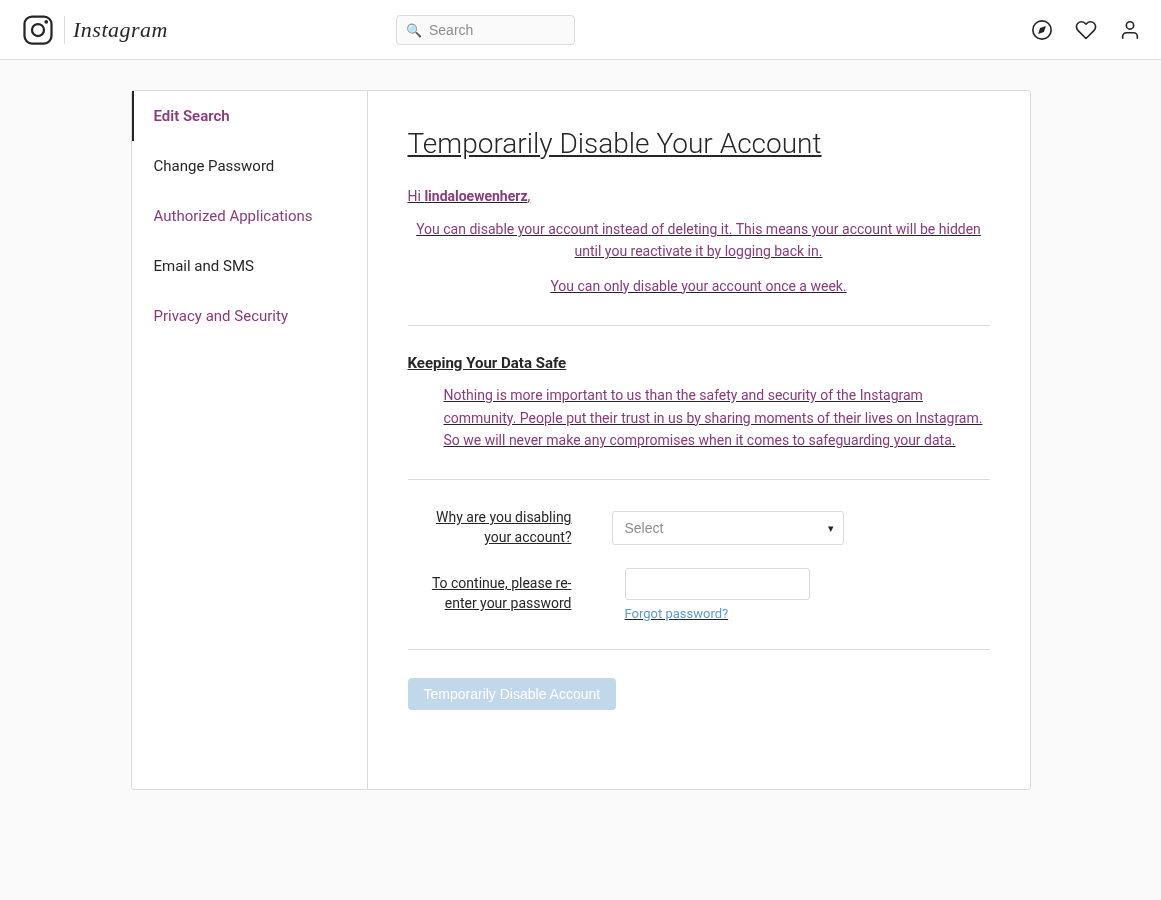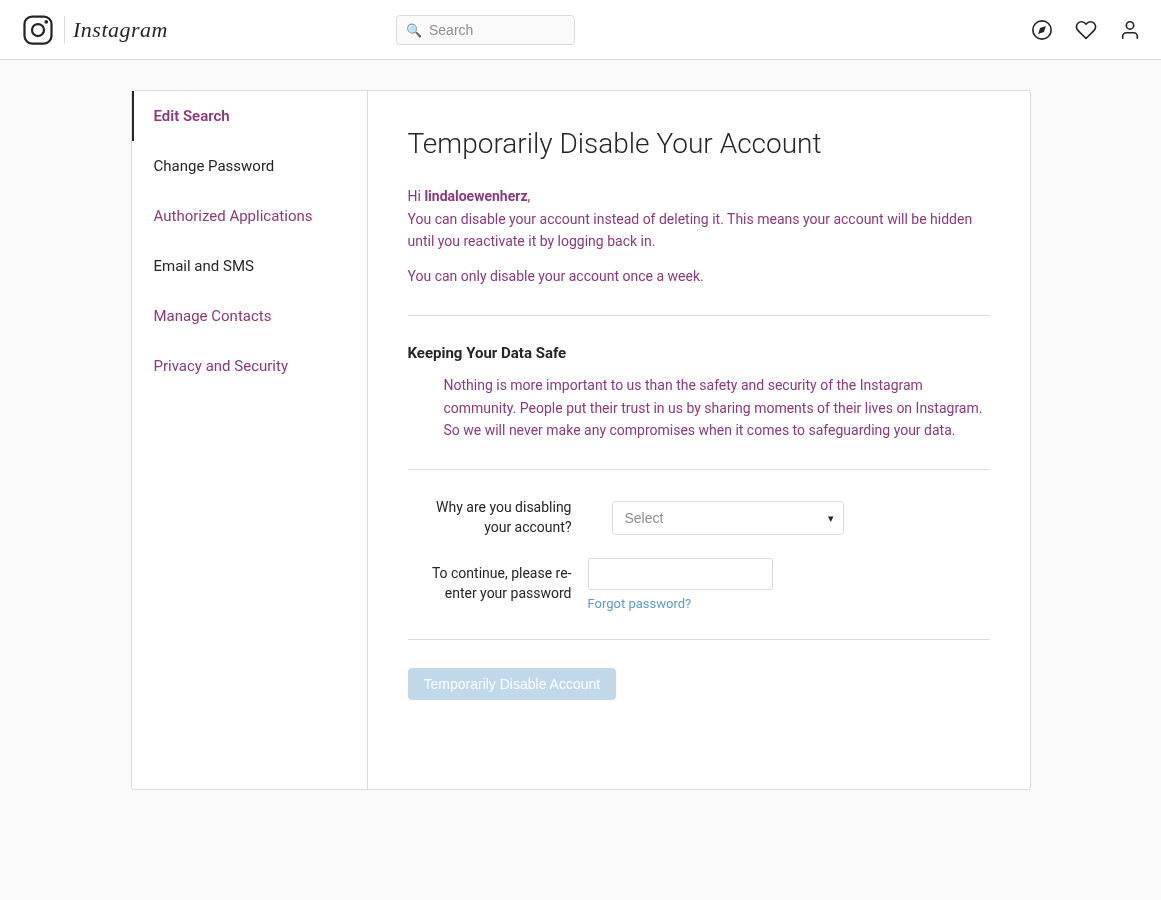--- a/index.html
+++ b/index.html
@@ -114,41 +114,43 @@
       border-left: 2px solid #262626;
       font-weight: 600;
       color: #8b3a7e;
     }
     .sidebar-item.colored { color: #8b3a7e; }
 
     
     .main-content {
       flex: 1;
       padding: 36px 40px;
+      text-decoration: underline;
     }
 
     .page-title {
       font-size: 28px;
       font-weight: 300;
       color: #262626;
       margin-bottom: 28px;
     }
 
     .greeting {
       font-size: 14px;
       color: #8b3a7e;
-      margin-bottom: 4px;
+      margin-bottom: 14px;
     }
     .greeting strong { color: #8b3a7e; font-weight: 700; }
 
     .info-text {
       font-size: 14px;
       line-height: 1.6;
       color: #8b3a7e;
       margin-bottom: 12px;
+      text-align: center;
     }
 
     .section-divider {
       border: none;
       border-top: 1px solid #dbdbdb;
       margin: 28px 0;
     }
 
     .keeping-safe-title {
       font-size: 15px;
@@ -246,20 +248,21 @@
       padding: 8px 16px;
       font-size: 14px;
       cursor: not-allowed;
       opacity: 0.8;
     }
 
     
     .password-col {
       display: flex;
       flex-direction: column;
+      margin-left: 37px;
     }
   </style>
 </head>
 <body>
 
 <header class="header">
   <div class="header-logo">
     <svg class="header-logo-icon" viewBox="0 0 48 48" fill="none" xmlns="http://www.w3.org/2000/svg">
       <rect x="6" y="6" width="36" height="36" rx="10" stroke="#262626" stroke-width="3" fill="none"></rect>
       <circle cx="24" cy="24" r="8" stroke="#262626" stroke-width="3" fill="none"></circle>
@@ -305,23 +308,20 @@
       <div class="sidebar-item">
         <span>Change Password</span>
       </div>
       <div class="sidebar-item colored">
         <span>Authorized Applications</span>
       </div>
       <div class="sidebar-item">
         <span>Email and SMS</span>
       </div>
       <div class="sidebar-item colored">
-        <span>Manage Contacts</span>
-      </div>
-      <div class="sidebar-item colored">
         <span>Privacy and Security</span>
       </div>
     </nav>
 
     <main class="main-content">
       <h1 class="page-title">Temporarily Disable Your Account</h1>
 
       <p class="greeting">
         <span>Hi </span><strong>lindaloewenherz</strong><span>,</span>
       </p>

